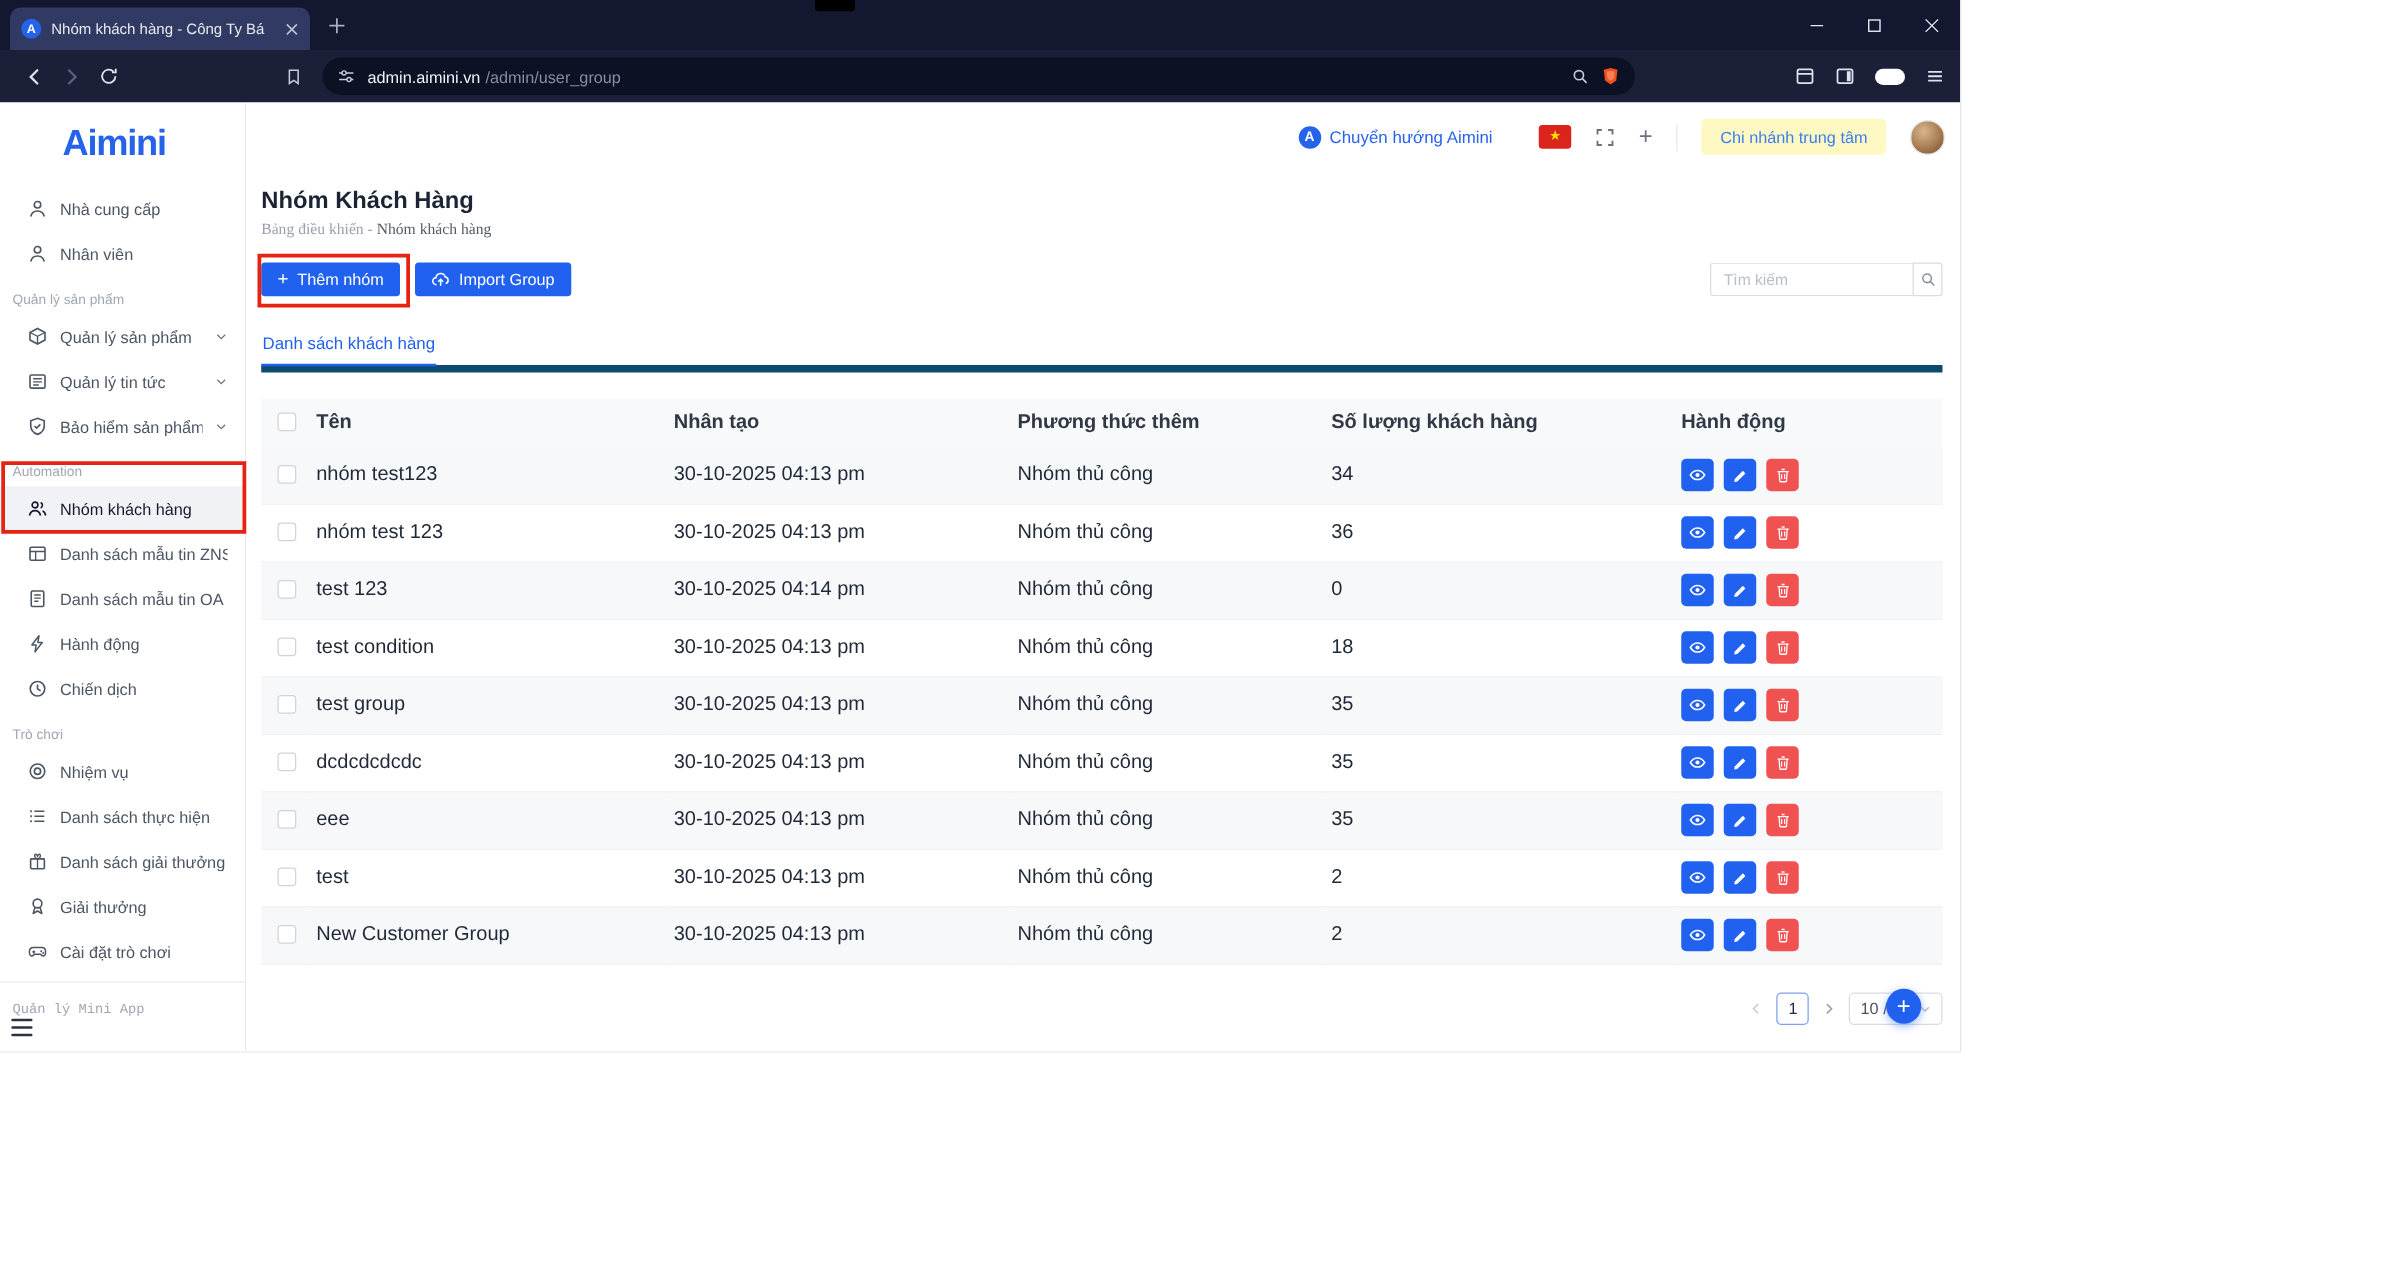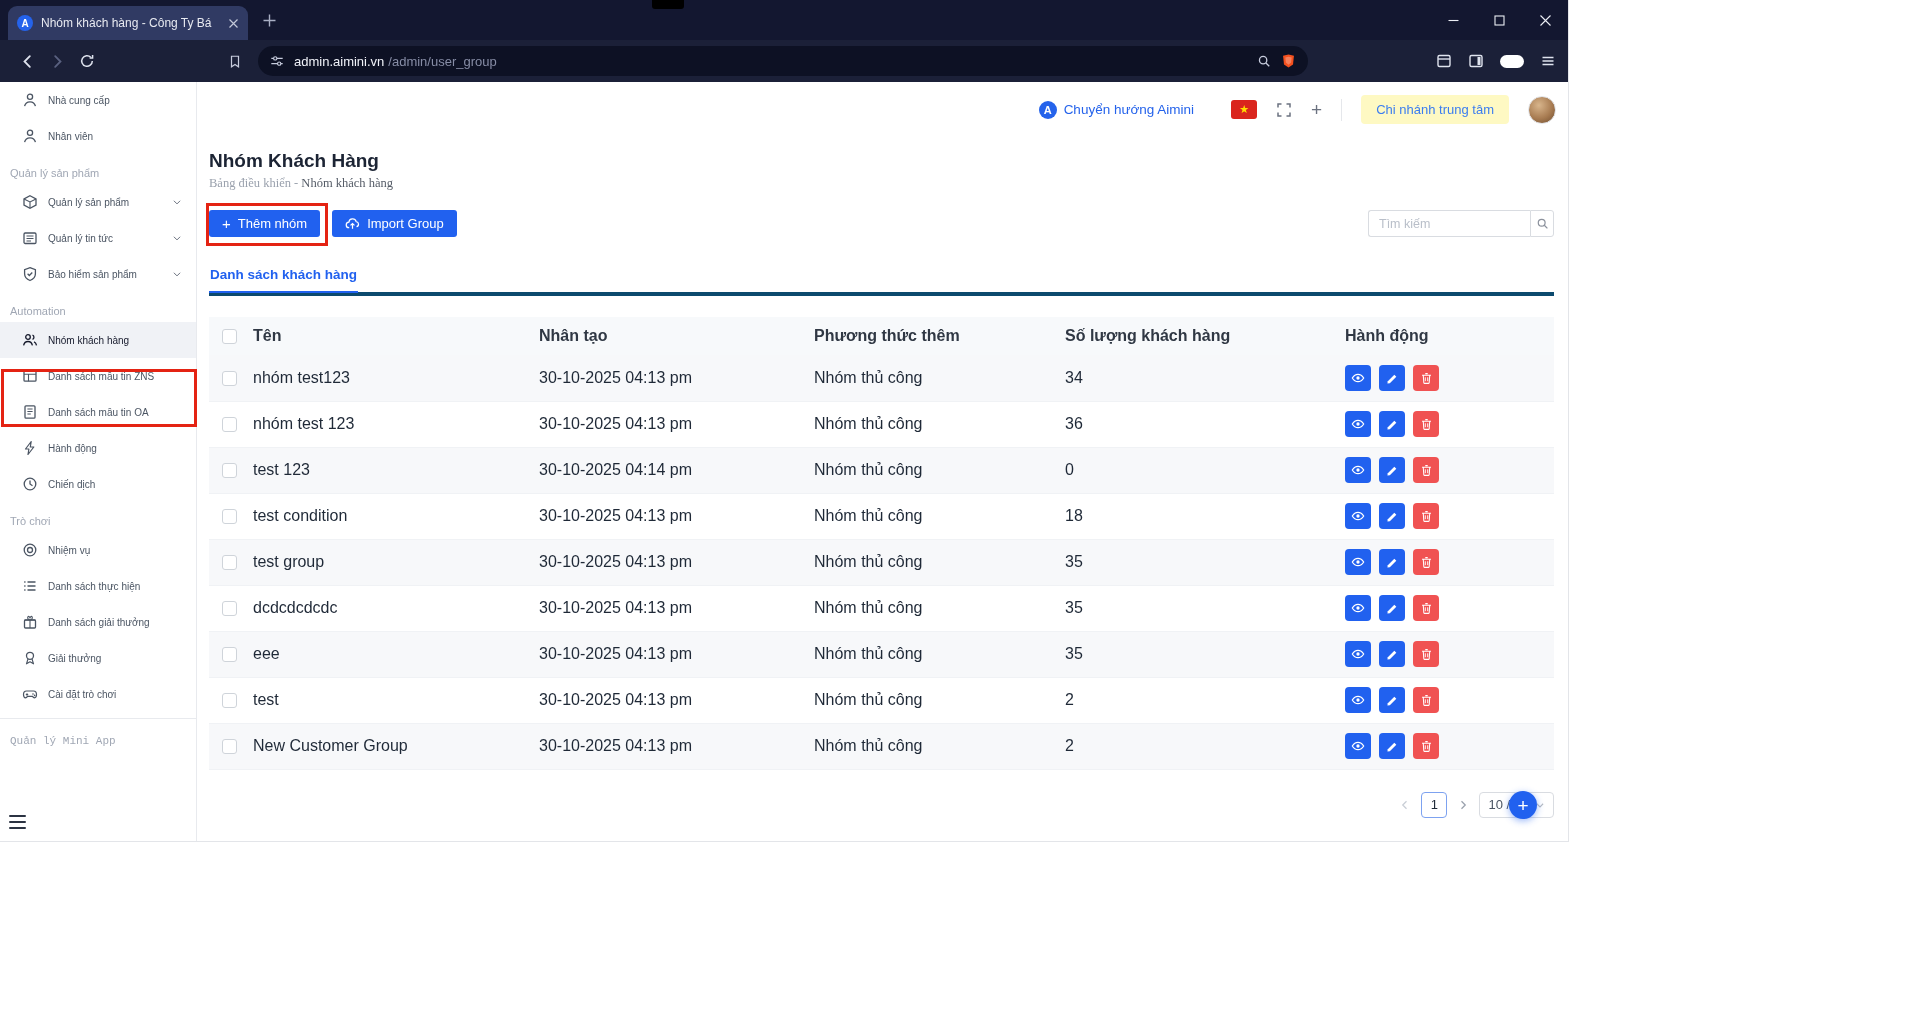--- a/index.html
+++ b/index.html
@@ -28,21 +28,21 @@
   .url-path { color:#878da6; font-size:13px; margin-left:-6px; }
   .url-spacer { flex:1; }
   .pill-ico { display:flex; color:#c7ccdd; }
   .tb-right { margin-left:auto; display:flex; align-items:center; gap:16px; color:#dfe3ee; }
   .wallet-pill { width:24px; height:13px; border-radius:7px; background:#fff; }
 
   
   .app { display:flex; height:759px; }
   .sidebar { width:197px; min-width:197px; border-right:1px solid #e8eaee; position:relative; background:#fff; }
   .logo { height:67px; display:flex; align-items:center; padding-left:50px; font-size:29px; font-weight:800; letter-spacing:-1px; color:#2563eb; }
-  .nav-item { height:36px; display:flex; align-items:center; gap:10px; padding:0 14px 0 22px; font-size:10px; color:#4b5563; cursor:pointer; }
+  .nav-item { height:36px; display:flex; align-items:center; gap:10px; padding:0 14px 0 22px; font-size:13px; color:#4b5563; cursor:pointer; }
   .nav-item.active { background:#f0f2f6; color:#15192b; }
   .nav-ico { display:flex; width:16px; height:16px; }
   .nav-ico svg { width:16px; height:16px; }
   .nav-item .lbl { flex:1; white-space:nowrap; overflow:hidden; }
   .chev { display:flex; color:#6b7280; }
   .nav-section { height:30px; display:flex; align-items:flex-end; padding:0 0 5px 10px; font-size:11px; color:#a0a7b4; }
   .nav-section.divided { border-top:1px solid #e8eaee; margin-top:6px; height:34px;font-family:Liberation Mono, monospace; }
   .sidebar-burger { position:absolute; left:9px; bottom:12px; display:flex; flex-direction:column; gap:4px; cursor:pointer; }
   .sidebar-burger span { width:17px; height:2px; background:#2b3342; border-radius:1px; }
 
@@ -66,21 +66,21 @@
   .bc-cur { color:#545b66; }
   .actions-row { display:flex; align-items:center; margin-top:19px; }
   .btn { display:flex; align-items:center; gap:7px; height:27px; padding:0 13px; background:#2161ef; color:#fff; border:none; border-radius:3px; font-size:13px; font-family:inherit; cursor:pointer; }
   .btn + .btn { margin-left:12px; }
   .btn .plus { font-size:15px; line-height:1; }
   .btn-ico { display:flex; }
   .search-wrap { margin-left:auto; display:flex; }
   .search-input { width:162px; height:27px; border:1px solid #d9dce1; border-right:none; border-radius:3px 0 0 3px; padding:0 10px; font-size:12.5px; font-family:inherit; color:#374151; outline:none; }
   .search-input::placeholder { color:#b9bfc9; }
   .search-btn { width:24px; height:27px; border:1px solid #d9dce1; border-radius:0 3px 3px 0; background:#fff; display:flex; align-items:center; justify-content:center; color:#8b919c; cursor:pointer; }
-  .tabs-row { margin-top:24px; border-bottom:4px solid #0c4a6e;font-weight:bold; }
+  .tabs-row { margin-top:24px; border-bottom:6px solid #0c4a6e; }
   .tab-btn { display:inline-block; padding:6px 1px 9px; color:#2161ef; font-size:13.5px; border-bottom:2px solid #2161ef; margin-bottom:-1px; cursor:pointer; }
 
   
   table.grid { width:100%; border-collapse:collapse; margin-top:21px; font-size:16px; color:#1f2937; table-layout:fixed; }
   .grid thead th { background:#f7f9fb; height:38px; text-align:left; font-weight:600; color:#303844; padding:0 4px; }
   .grid tbody td { height:46px; padding:0 4px; border-bottom:1px solid #f0f2f5; }
   .grid tbody tr:nth-child(odd) { background:#f7f8fa; }
   .col-check { text-align:center !important; }
   .checkbox { display:inline-block; width:15px; height:15px; border:1.4px solid #cfd4da; border-radius:3px; background:#fff; vertical-align:middle; cursor:pointer; }
   .act-btn { width:26px; height:26px; border:none; border-radius:4px; display:inline-flex; align-items:center; justify-content:center; cursor:pointer; margin-right:8px; padding:0; }
@@ -205,20 +205,21 @@
         <span class="pill-ico" style="color:#dfe3ee">
             <svg width="16" height="16" viewBox="0 0 16 16">
               <path d="M2.5 4.5h11M2.5 8h11M2.5 11.5h11" stroke="currentColor" stroke-width="1.5"></path>
             </svg>
           </span>
       </div>
     </div>
 
     <div class="app">
       <aside class="sidebar">
+        <div class="logo">Aimini</div>
         <nav>
             <div class="nav-item">
               <span class="nav-ico">
                 <svg viewBox="0 0 16 16">
                   <circle cx="8" cy="4.8" r="2.6" fill="none" stroke="currentColor" stroke-width="1.3"></circle>
                   <path d="M2.6 14.2c.7-3.1 2.6-4.4 5.4-4.4s4.7 1.3 5.4 4.4" fill="none" stroke="currentColor" stroke-width="1.3"></path>
                 </svg>
               </span>
               <span class="lbl">Nhà cung cấp</span>
             </div>

